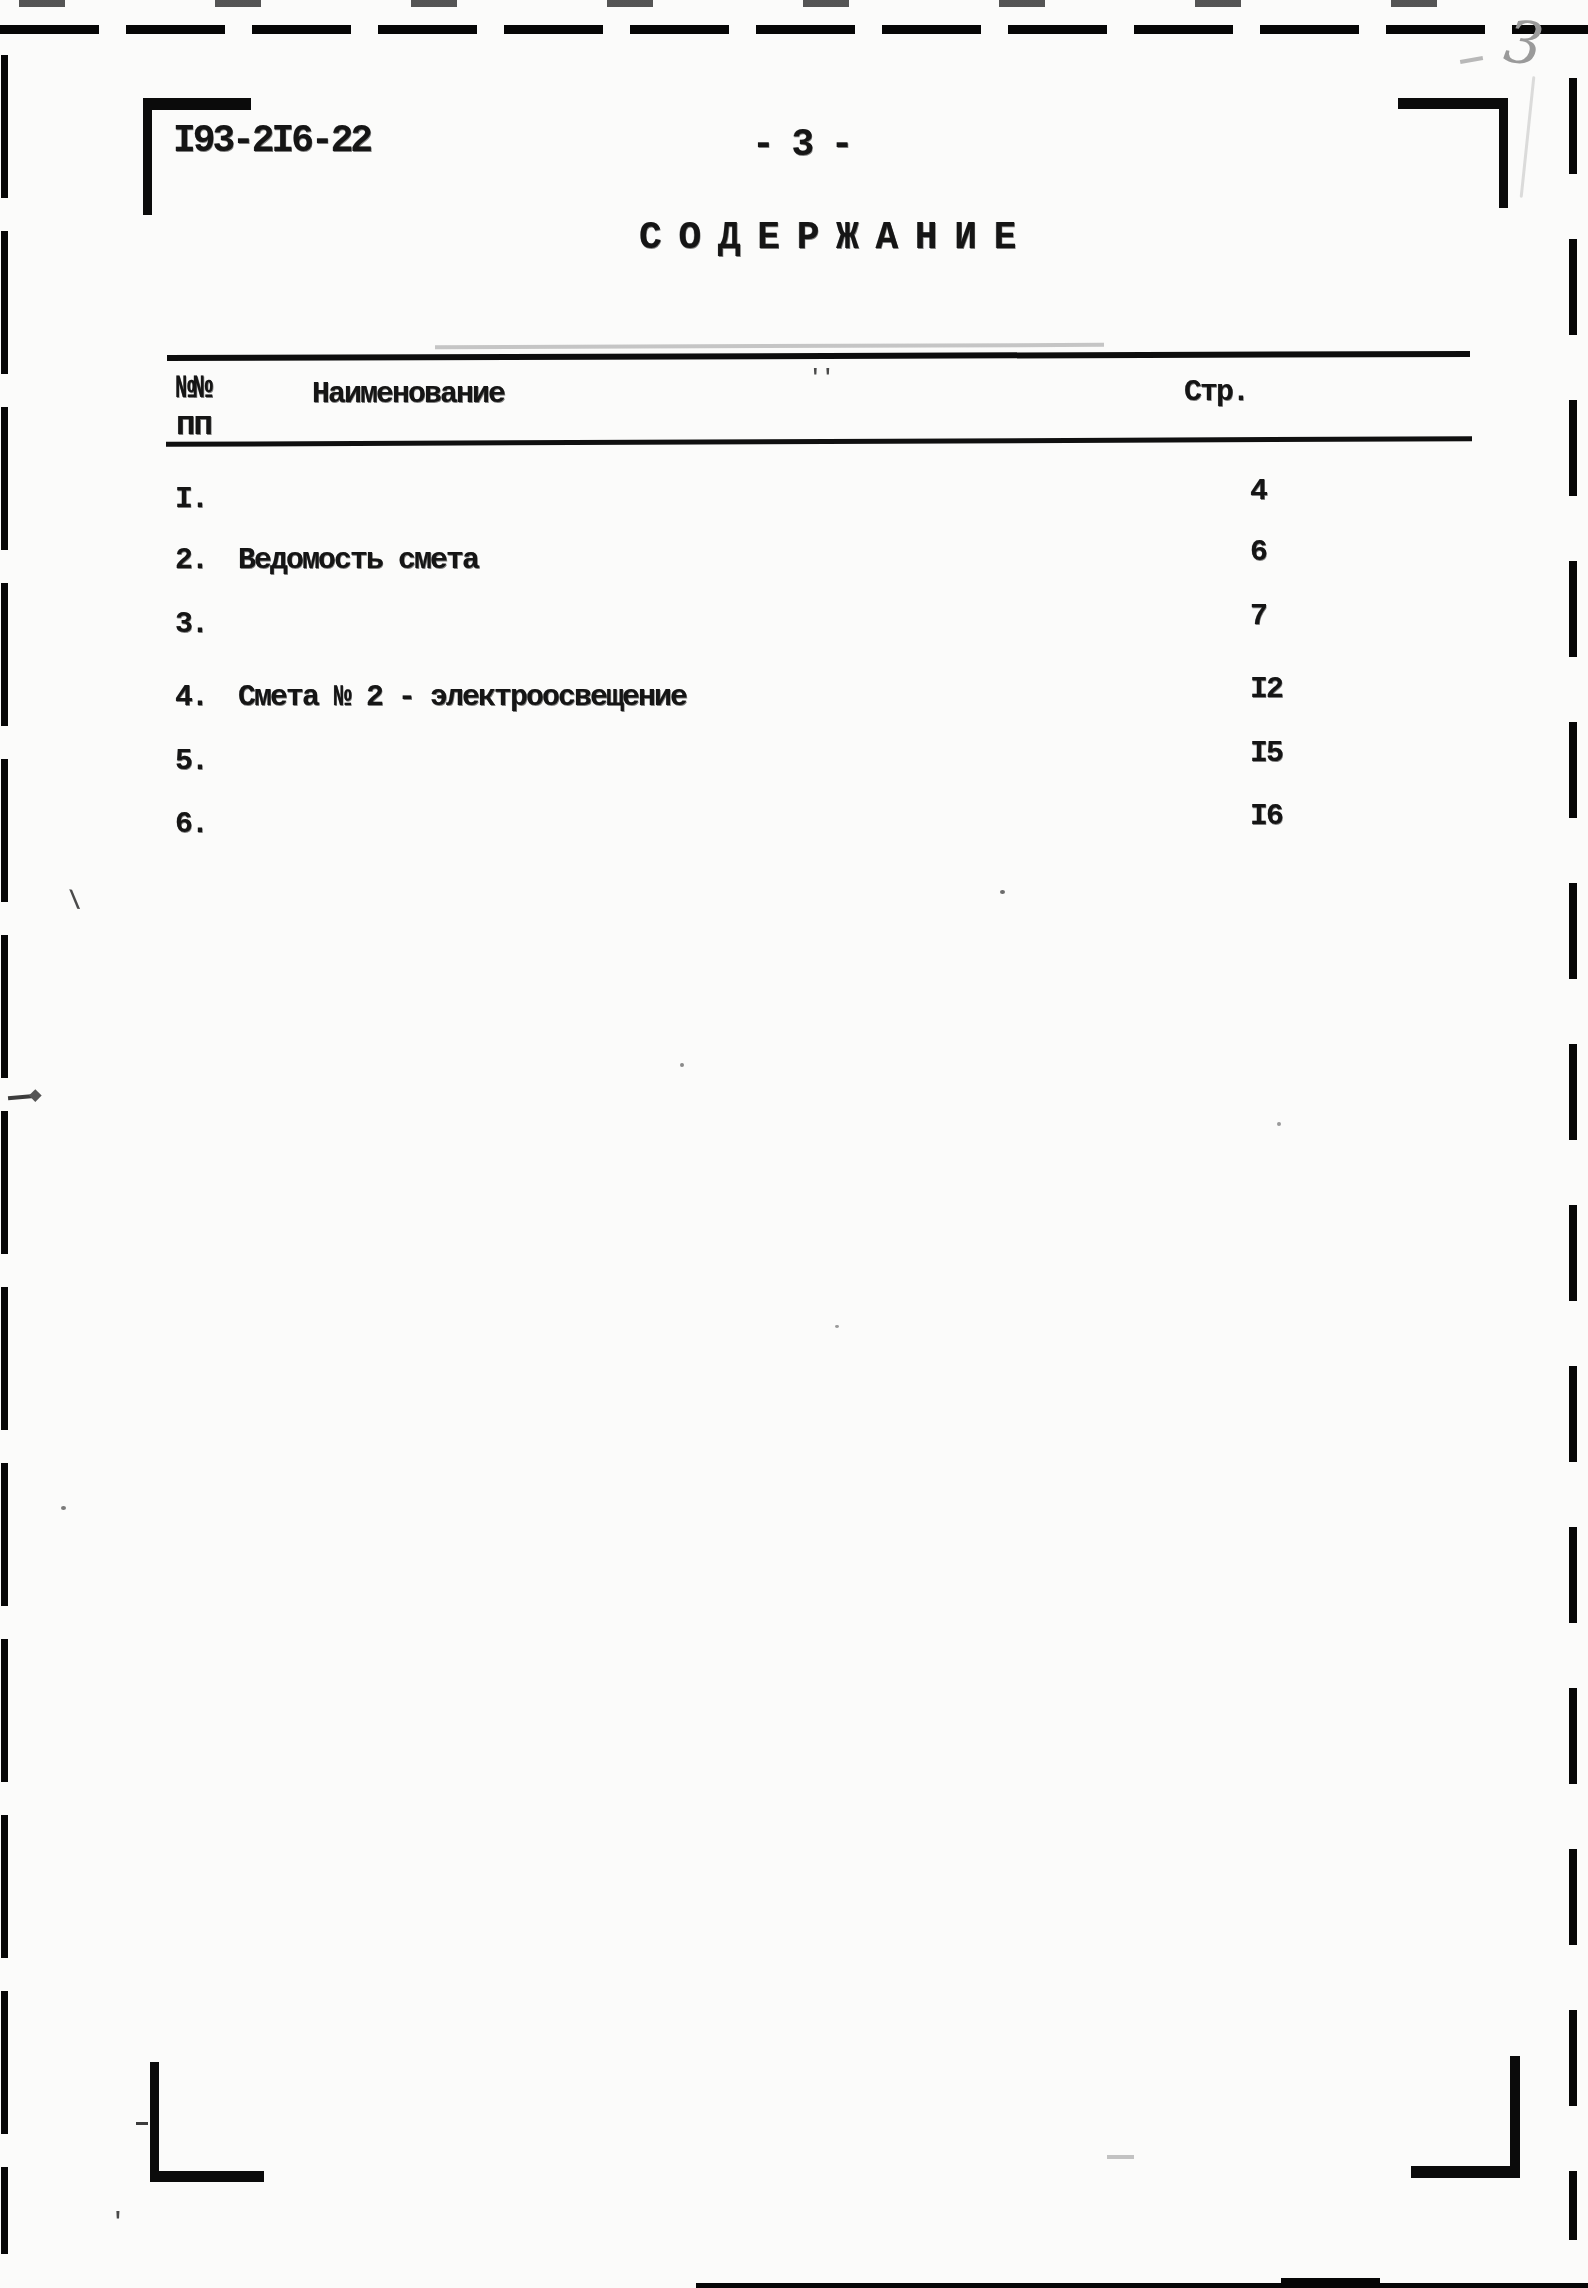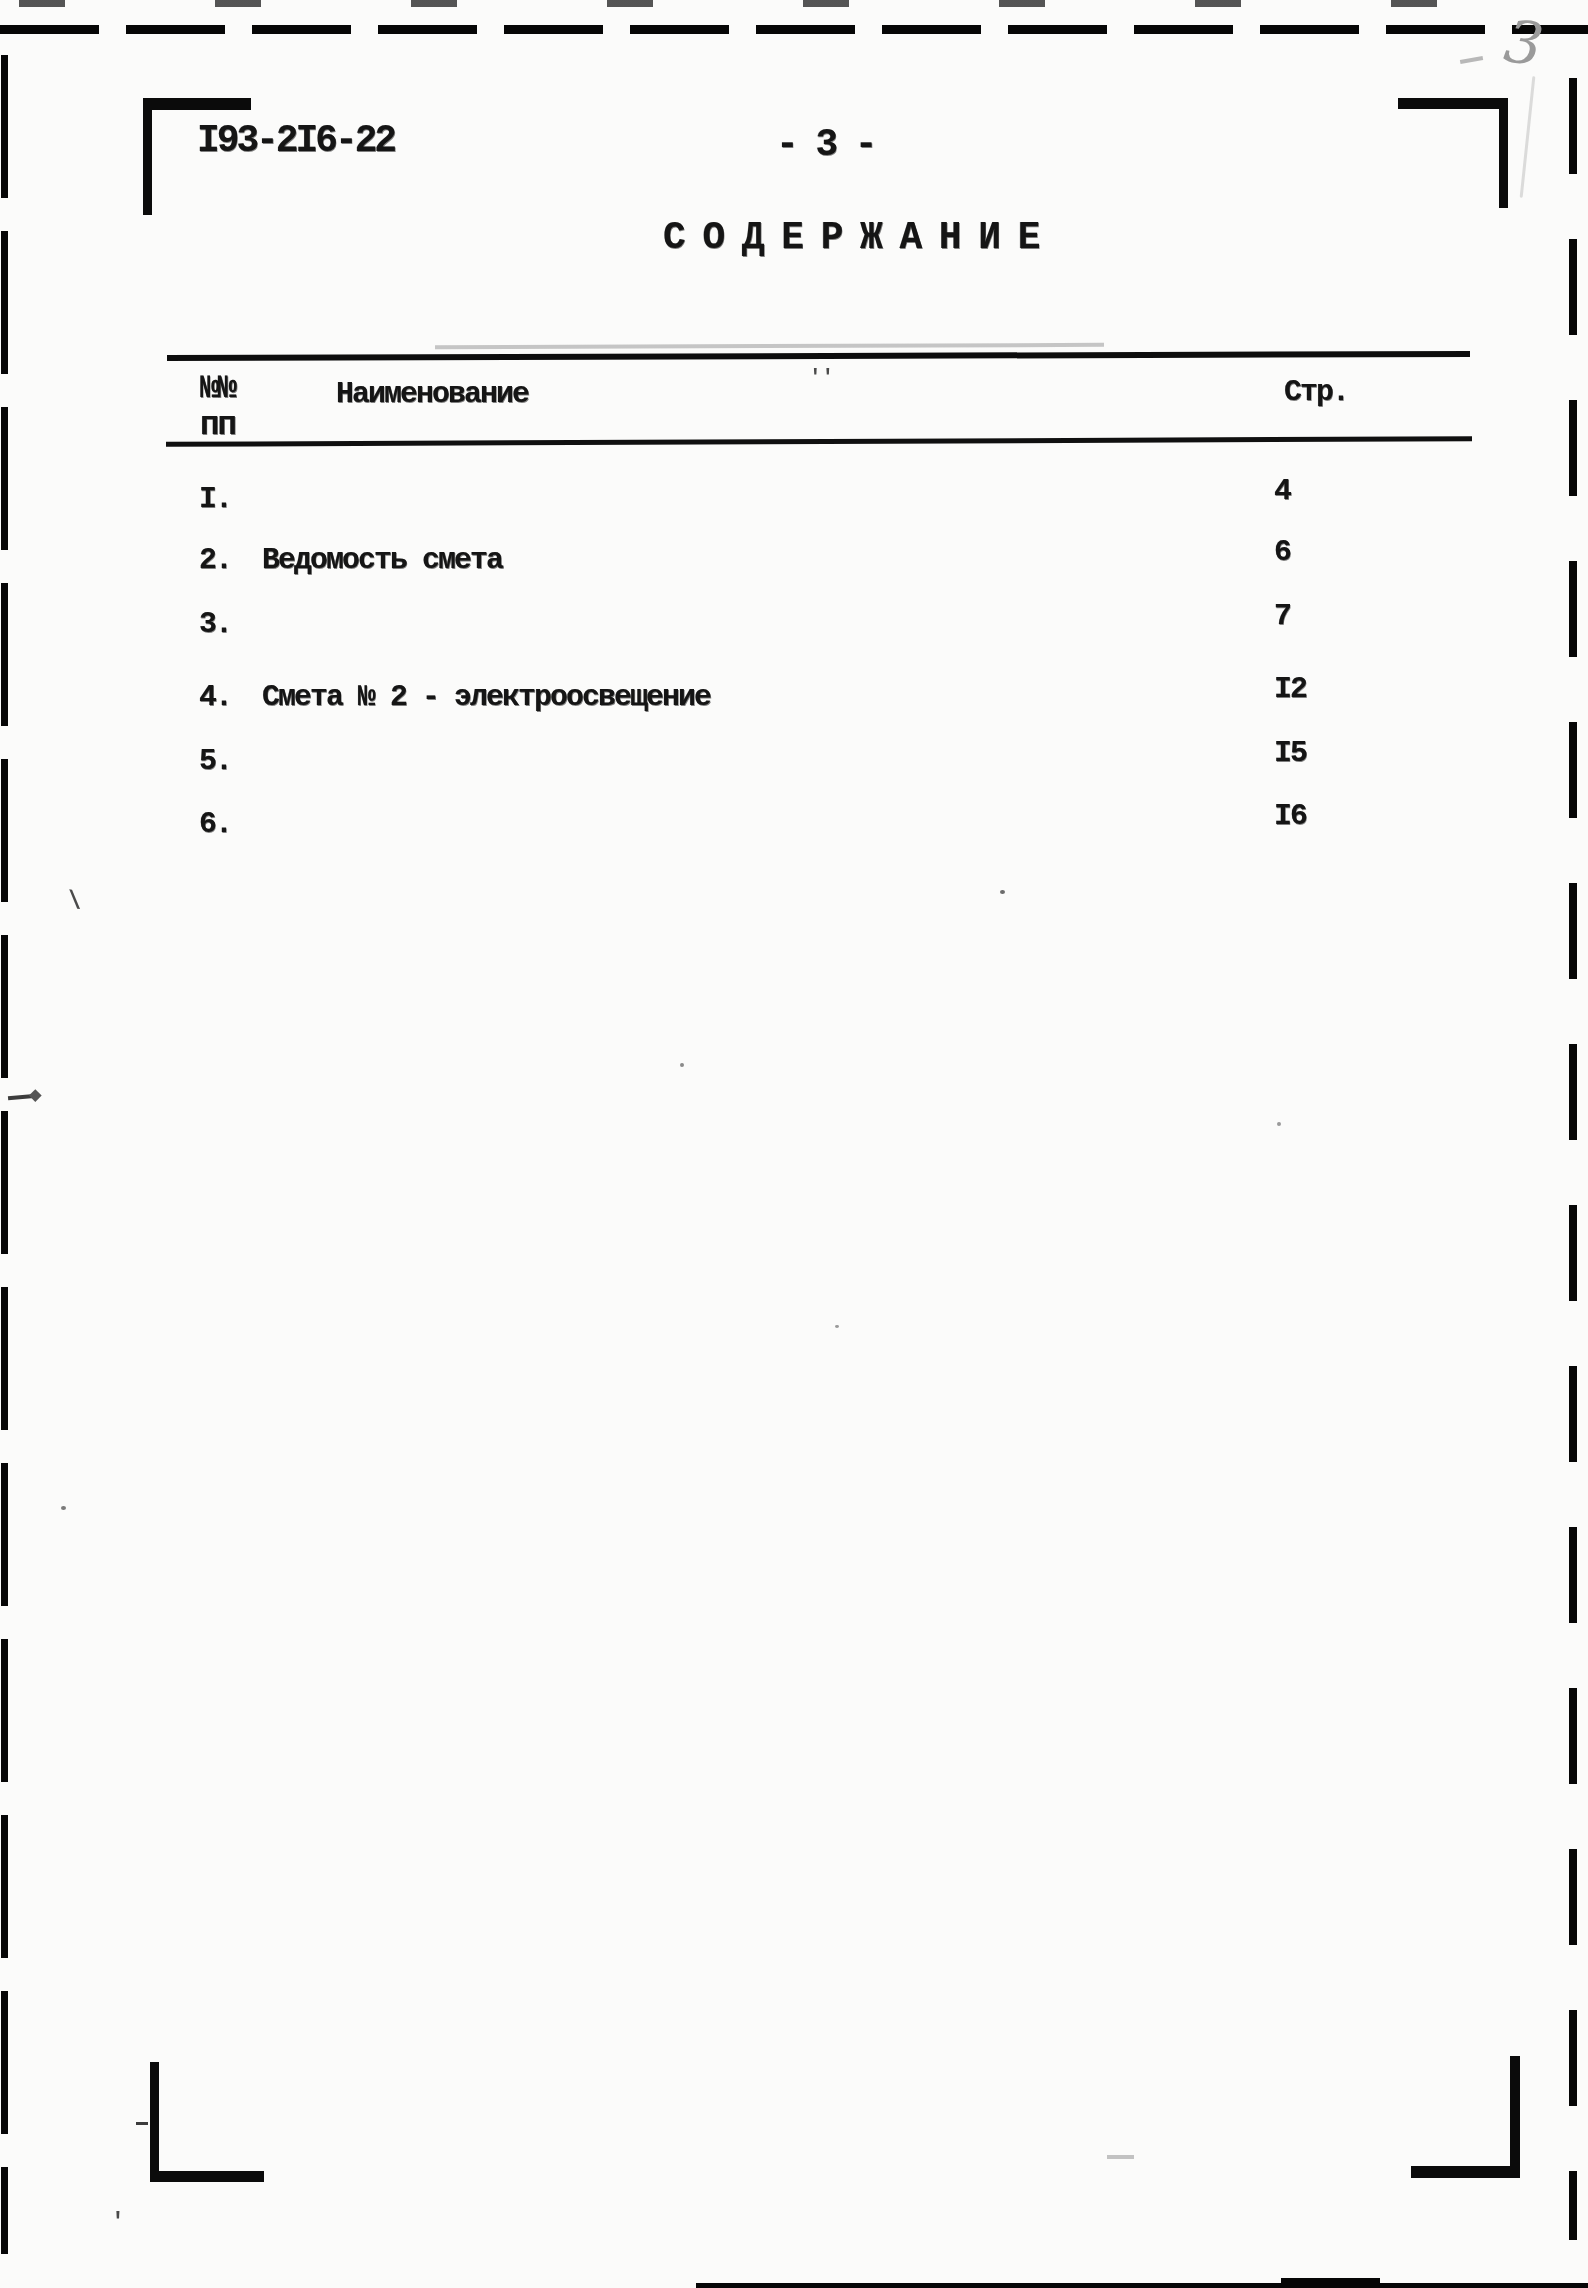--- a/index.html
+++ b/index.html
@@ -7,21 +7,20 @@
     width:1589px;height:2288px;position:relative;
     background:#fbfbfa;
     font-family:"Liberation Mono","DejaVu Sans Mono",monospace;
     color:#151515;overflow:hidden;
   }
   .abs{position:absolute;}
   
   .tw{
     font-weight:700;white-space:pre;line-height:1;
     text-shadow:0.6px 0.8px 0.5px rgba(25,25,25,.55), -0.3px 0 0 rgba(25,25,25,.35);
-    margin-left:24px;
   }
   .fs40{font-size:38px;letter-spacing:-3.1px;}
   .fs38{font-size:30px;letter-spacing:-2px;}
   .fs34{font-size:32.5px;letter-spacing:-1.9px;line-height:37px;}
 
   
   .edge-top-outer{left:19px;top:0;width:1510px;height:6.7px;
     background:repeating-linear-gradient(90deg,#2b2b2b 0 46px,transparent 46px 196px);opacity:.8;}
   .edge-top{left:0;top:25px;width:1589px;height:8.6px;
     background:repeating-linear-gradient(90deg,#060606 0 99px,transparent 99px 126px);}
@@ -45,21 +44,21 @@
   #content-title{left:639px;top:219px;}
 
   
   .rule-top{left:167px;top:353px;width:1303px;height:5.7px;background:#0d0d0d;transform:rotate(-0.18deg);}
   .rule-smear{left:435px;top:344px;width:669px;height:3.8px;background:#8f8f8f;opacity:.5;transform:rotate(-0.2deg);}
   .rule-bottom{left:166px;top:439px;width:1306px;height:4.8px;background:#101010;transform:rotate(-0.25deg);}
 
   
   #hdr-no{left:176px;top:370px;}
   #hdr-name{left:312px;top:379px;}
-  #hdr-page{left:1260px;top:377px;}
+  #hdr-page{left:1184px;top:377px;}
 
   
   .toc-row{left:0;right:0;height:44px;}
   .toc-row .no{position:absolute;left:175px;top:0;}
   .toc-row .name{position:absolute;left:238px;top:0;}
   .toc-row .pg{position:absolute;left:1250px;top:-7.6px;}
 
   
   #handwritten-mark{left:1505px;top:15.3px;width:57px;
     font-family:"DejaVu Serif",serif;font-style:italic;font-weight:400;

